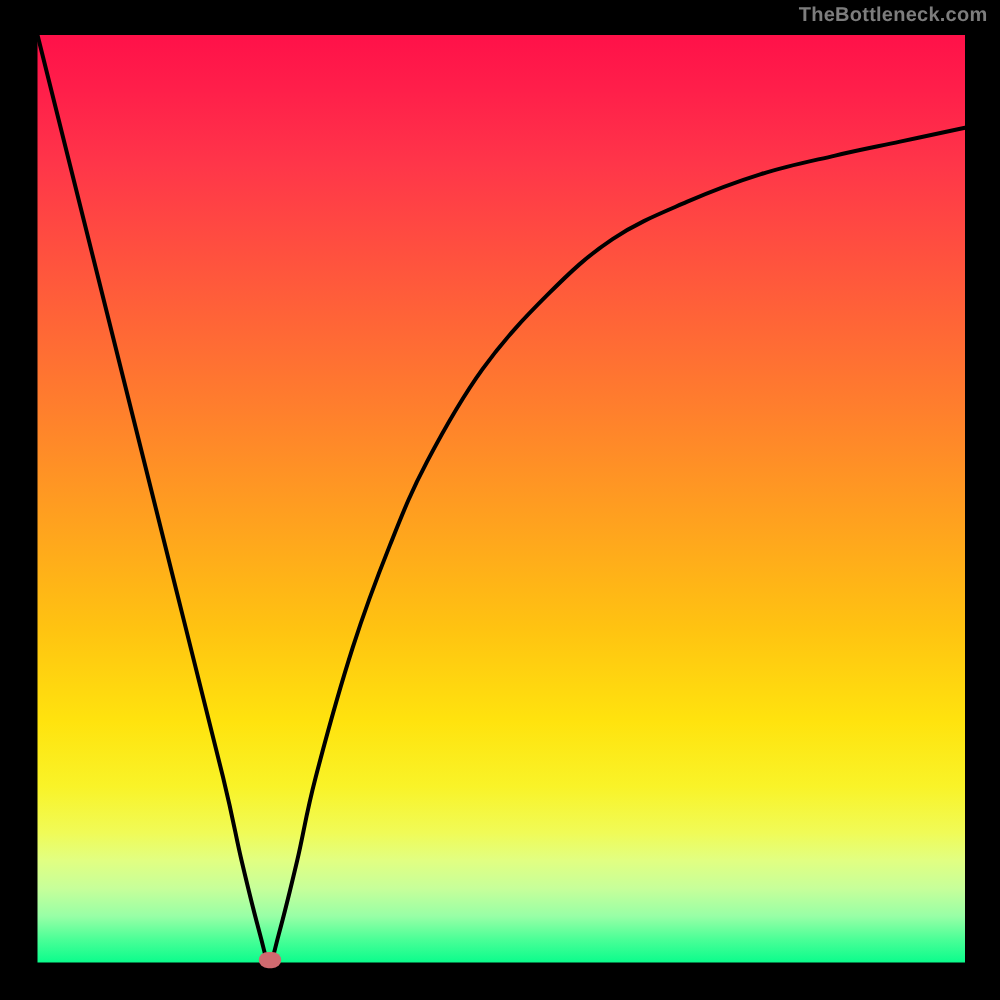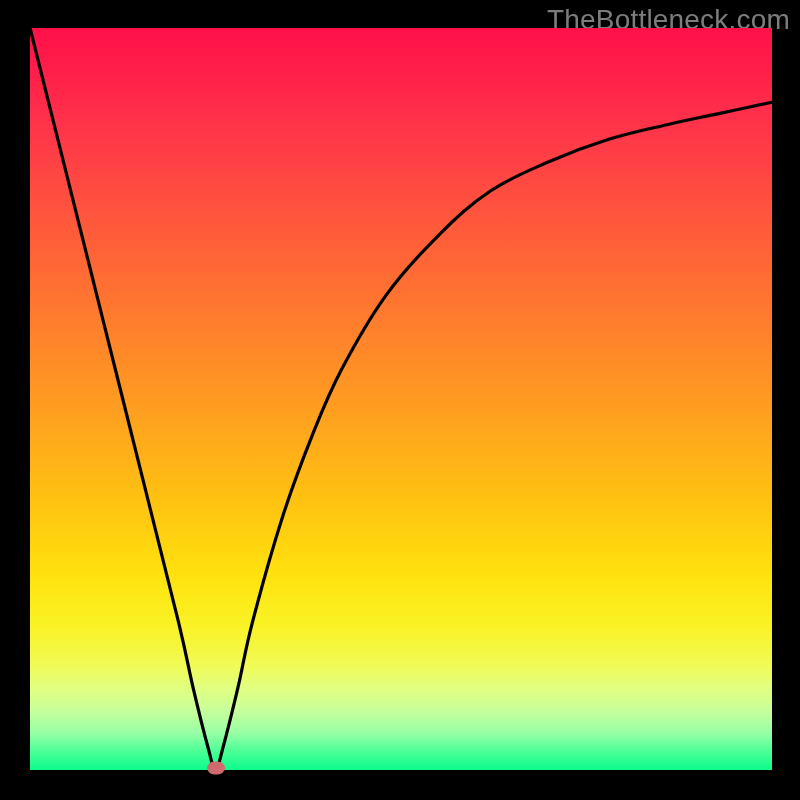--- a/index.html
+++ b/index.html
@@ -41,22 +41,22 @@
       #98ffa6 95%,
       #4bff97 97.5%,
       #0bfc8c 100%
     );
   }
   .watermark {
     position: absolute;
     top: 4px;
     right: 10px;
     color: #7d7d7d;
-    font-size: 28px;
-    font-weight: 400;
+    font-size: 16px;
+    font-weight: 700;
     letter-spacing: 0.2px;
     user-select: none;
   }
   svg.curve {
     position: absolute;
     left: 0;
     top: 0;
     width: 742px;
     height: 742px;
     overflow: visible;

